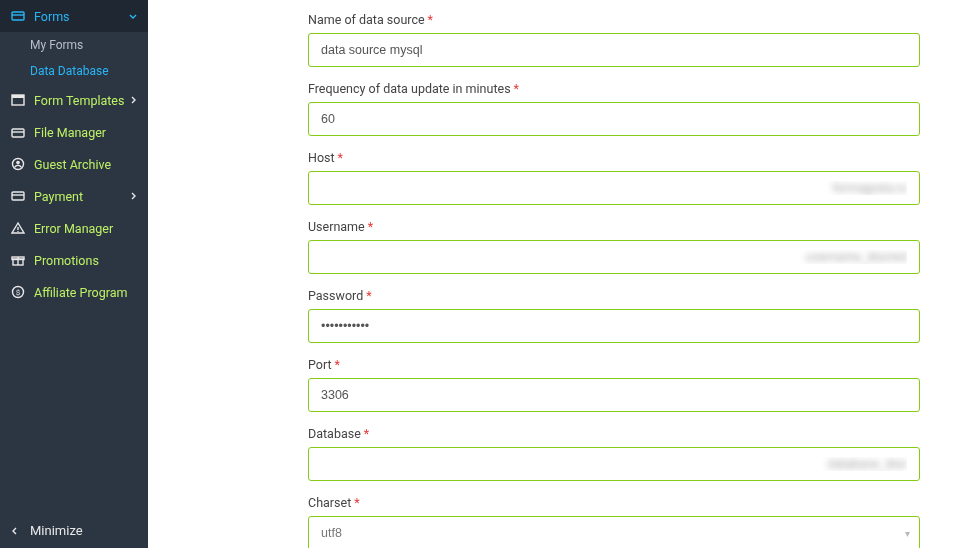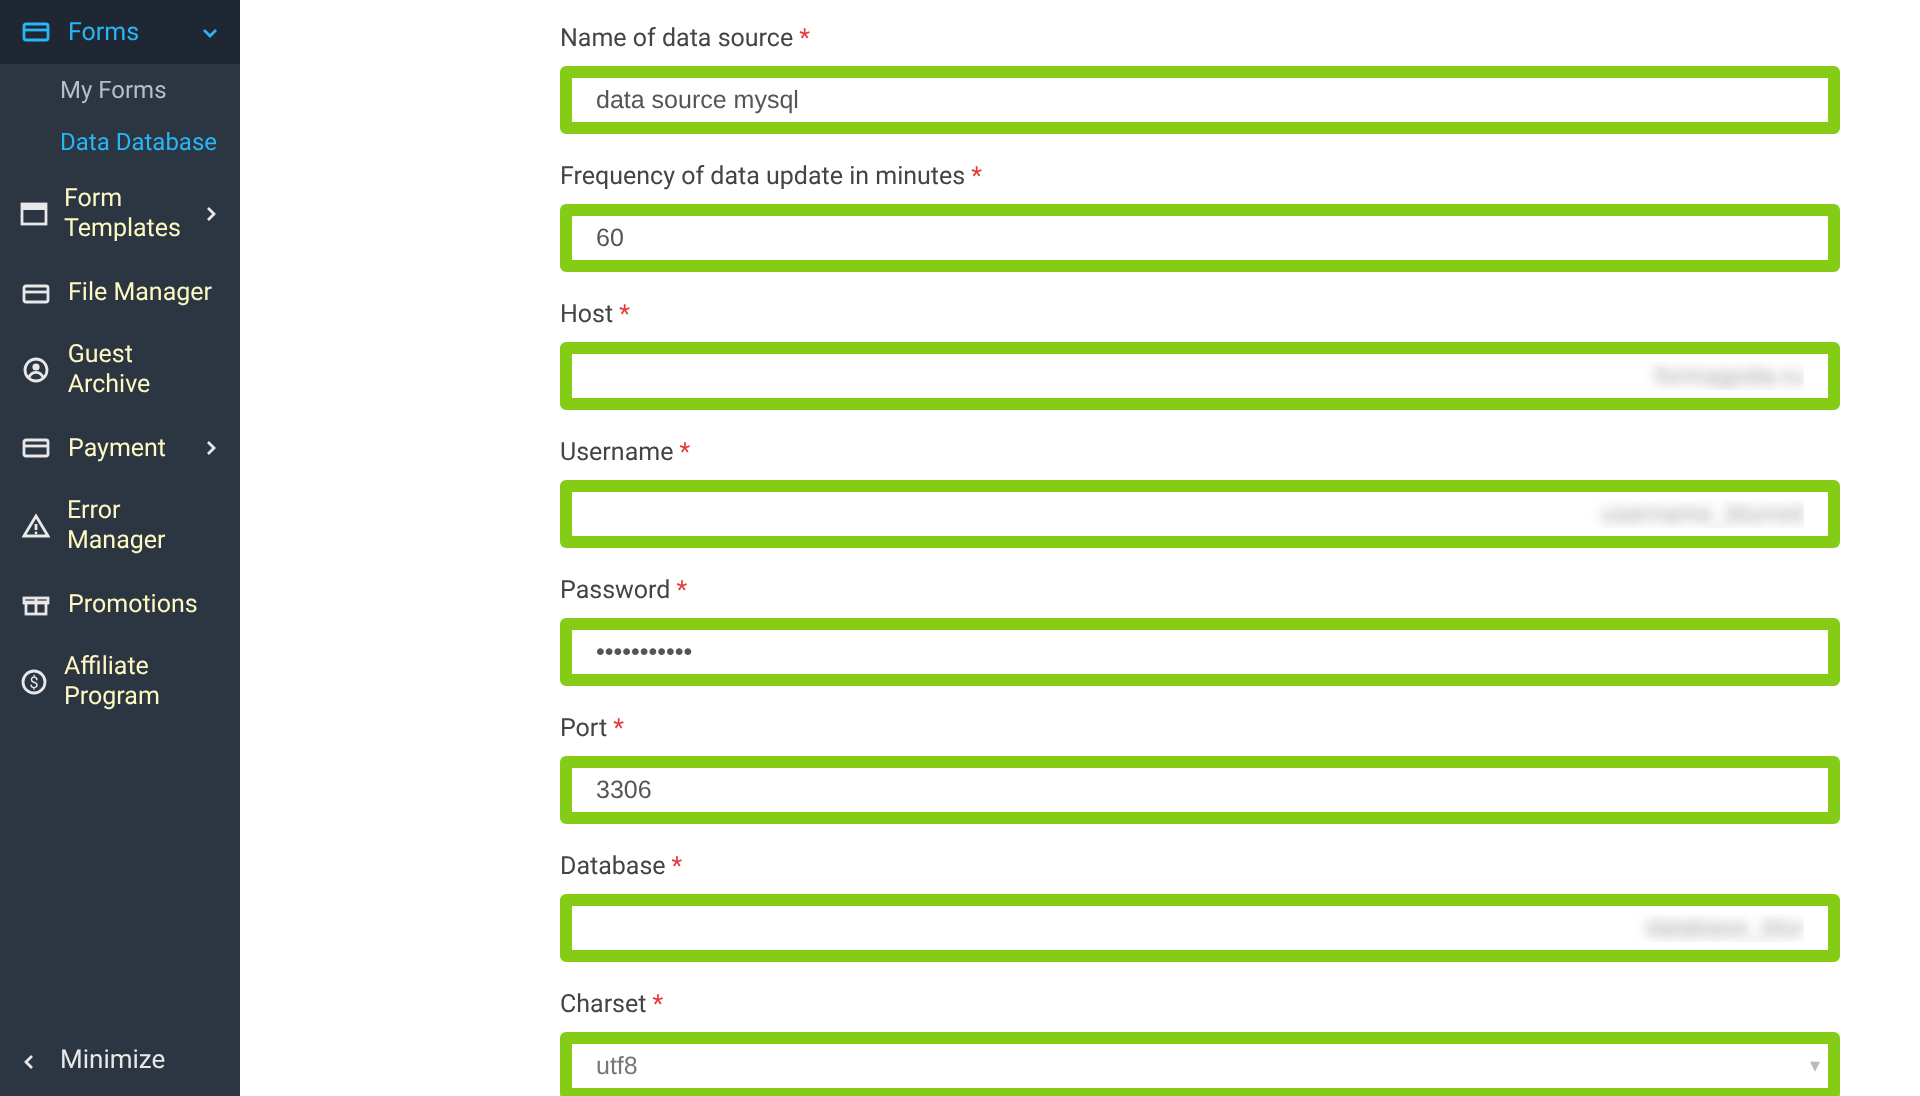--- a/index.html
+++ b/index.html
@@ -1,32 +1,32 @@
 <!DOCTYPE html>
 <html><head>
 <meta charset="utf-8">
 <style>
 * { margin: 0; padding: 0; box-sizing: border-box; }
 body { font-family: -apple-system, BlinkMacSystemFont, "Segoe UI", Roboto, Arial, sans-serif; font-size: 13px; color: #333; background: #fff; }
 .app { display: flex; width: 960px; height: 548px; overflow: hidden; }
-.sidebar { width: 120px; background: #2c3542; color: #fff; display: flex; flex-direction: column; position: relative; }
-.side-item, .side-sub { display: flex; align-items: center; padding: 8px 10px; cursor: pointer; font-size: 12.5px; color: #fef9c3; }
+.sidebar { width: 148px; background: #2c3542; color: #fff; display: flex; flex-direction: column; position: relative; }
+.side-item, .side-sub { display: flex; align-items: center; padding: 8px 10px; cursor: pointer; font-size: 12.5px; color: #bef264; }
 .side-item { position: relative; }
 .side-item .icon { width: 16px; height: 16px; margin-right: 8px; display: inline-flex; align-items: center; justify-content: center; }
 .side-item.active { background: #1f2733; color: #29b6f6; }
 .side-item .chev { margin-left: auto; font-size: 10px; }
 .side-sub { padding: 6px 10px 6px 30px; font-size: 12px; color: #b8bec8; }
 .side-sub.active { color: #29b6f6; }
 .side-minimize { margin-top: auto; display: flex; align-items: center; padding: 10px; font-size: 13px; color: #e8e8e8; cursor: pointer; text-align: center; }
 .side-minimize .chev { margin-right: 10px; font-size: 12px; }
 .main { flex: 1; overflow-y: auto; padding: 12px 40px 20px 160px; }
 .field { margin-bottom: 14px; }
 .field-label { font-size: 12.5px; color: #444; margin-bottom: 6px; display: inline-block; }
 .req { color: #e53935; margin-left: 3px; }
-.input { width: 100%; height: 34px; border: 6px solid #84cc16; border-radius: 3px; padding: 0 12px; font-size: 12.5px; color: #555; background: #fff; }
+.input { width: 100%; height: 34px; border: 1px solid #84cc16; border-radius: 3px; padding: 0 12px; font-size: 12.5px; color: #555; background: #fff; }
 .input::placeholder { color: #888; }
 .select { position: relative; }
 .select .input { padding-right: 28px; color: #777; }
 .select .caret { position: absolute; right: 10px; top: 50%; transform: translateY(-50%); color: #bbb; font-size: 10px; pointer-events: none; }
 .blurred { color: transparent; text-shadow: 0 0 6px rgba(100,100,100,0.6); user-select: none; text-align: right; }
 svg { display: block; }
 </style>
 </head>
 <body>
 

